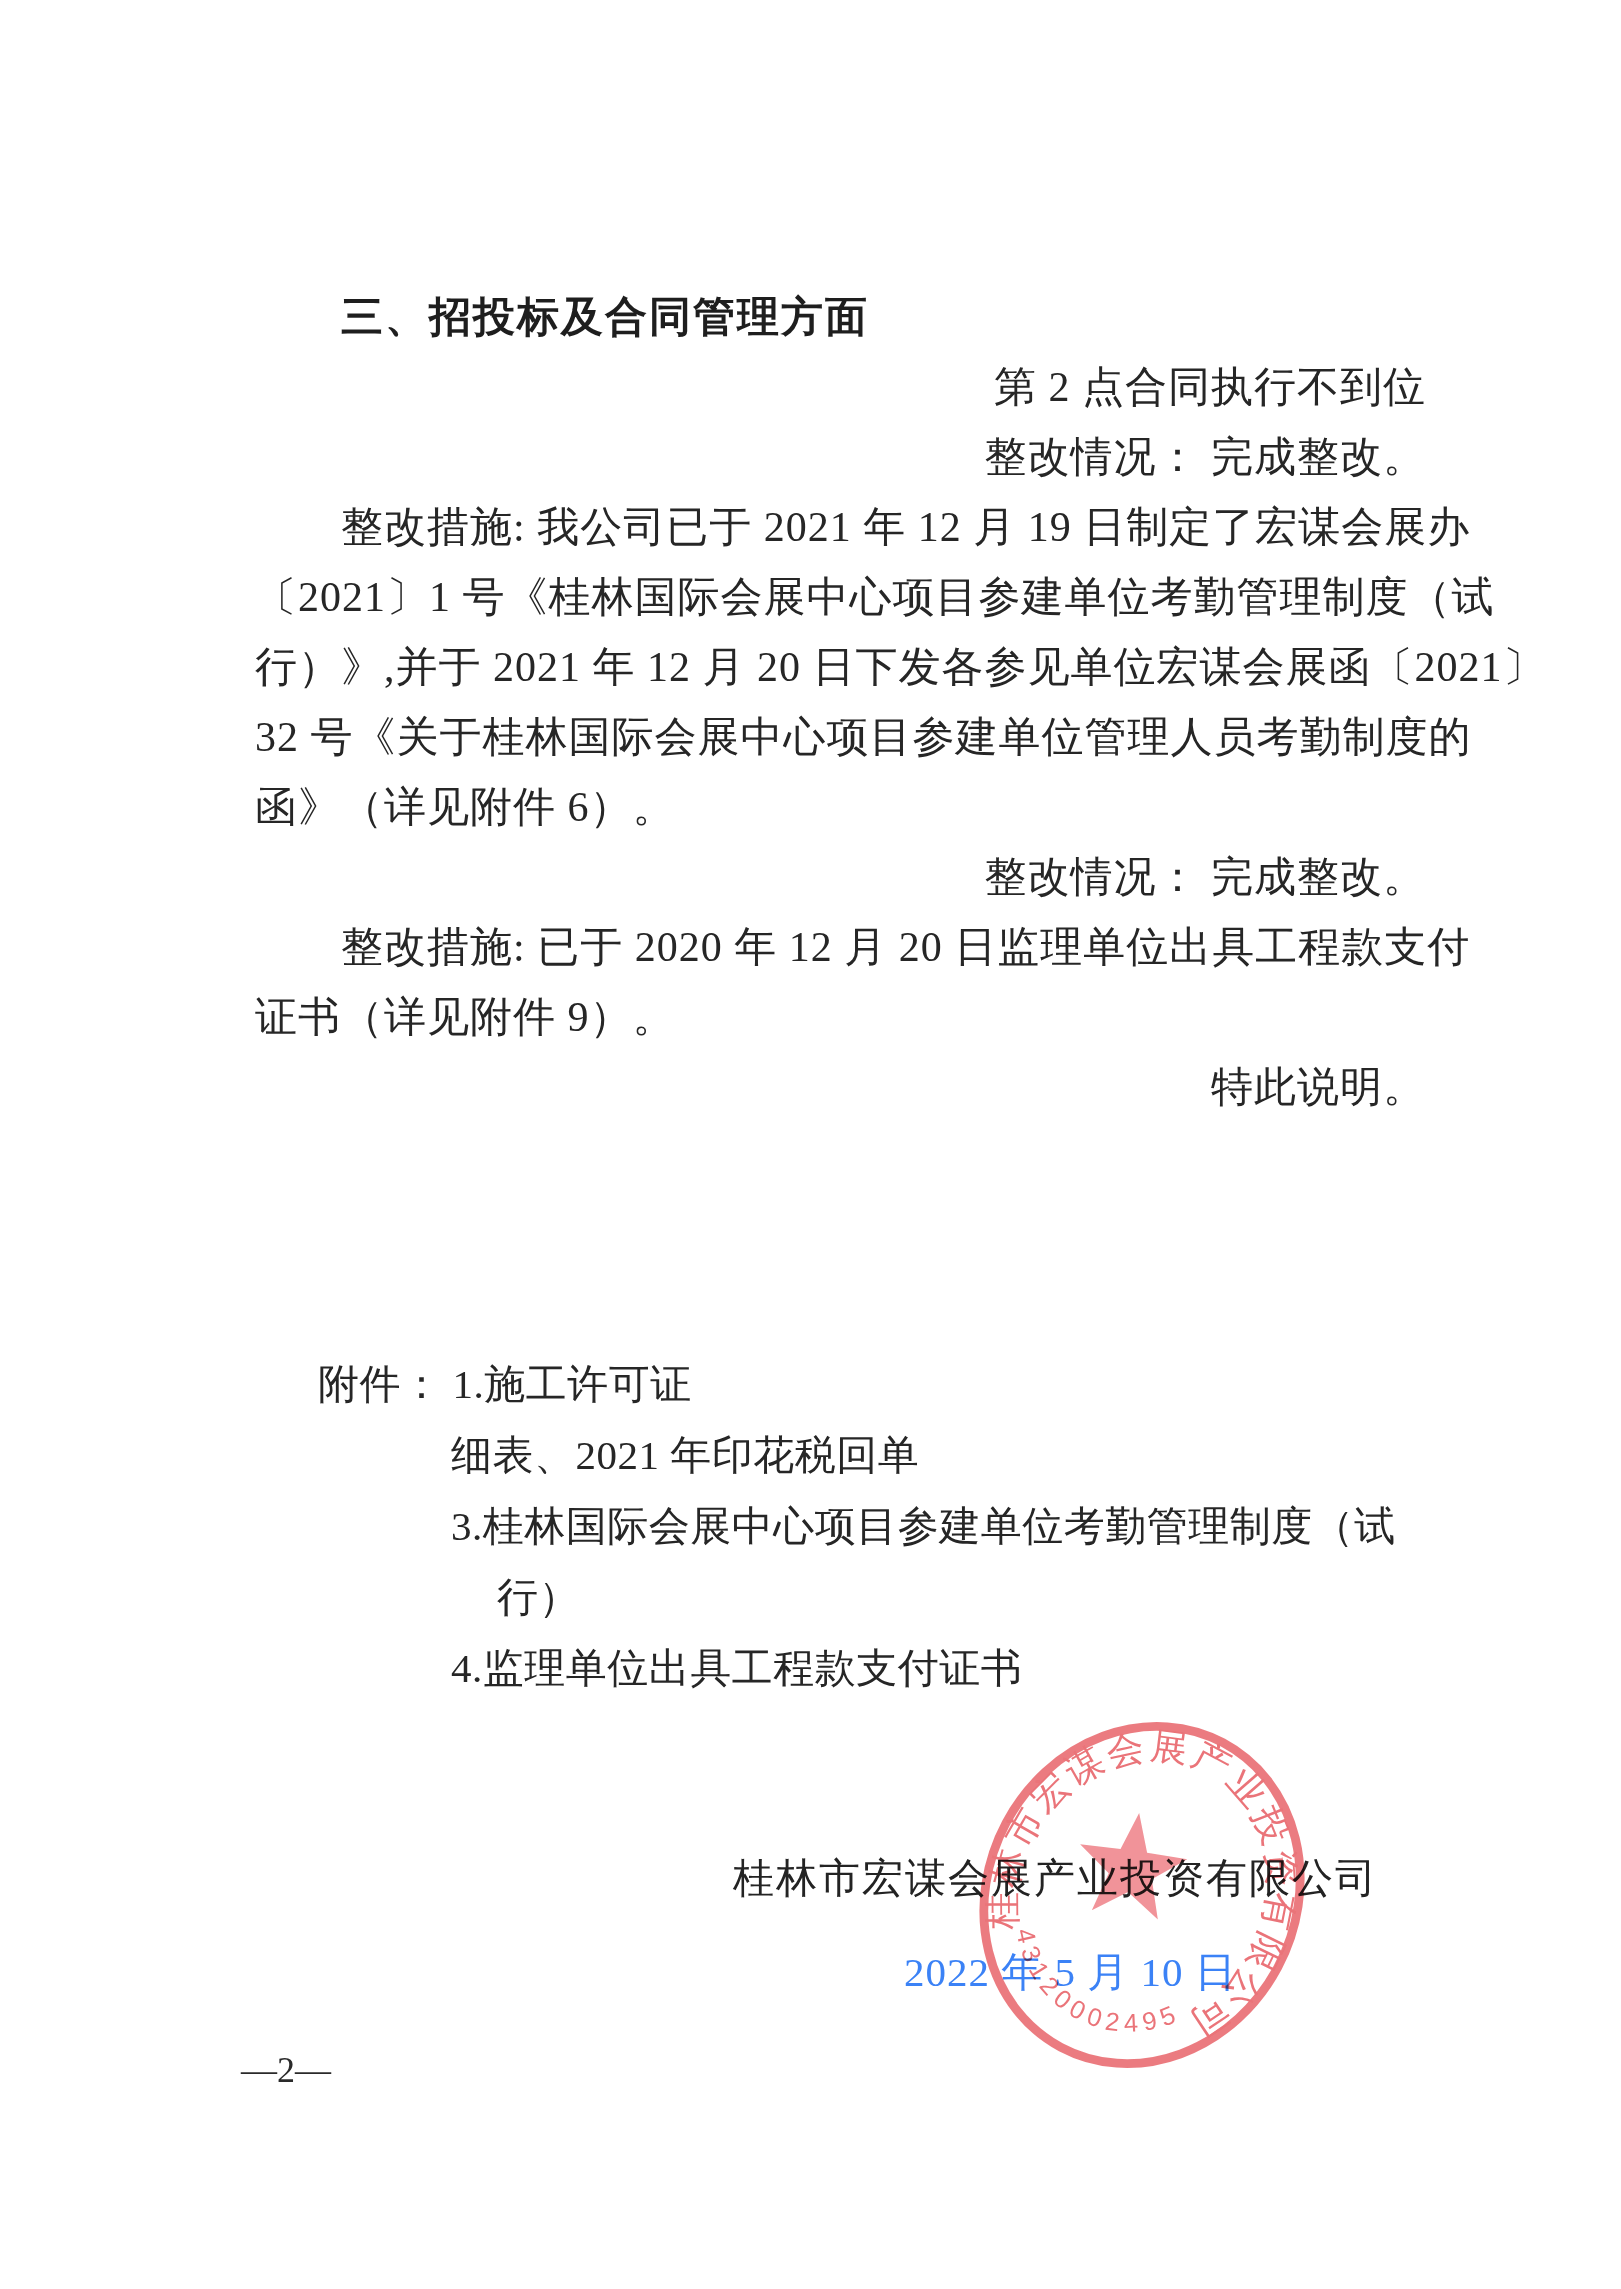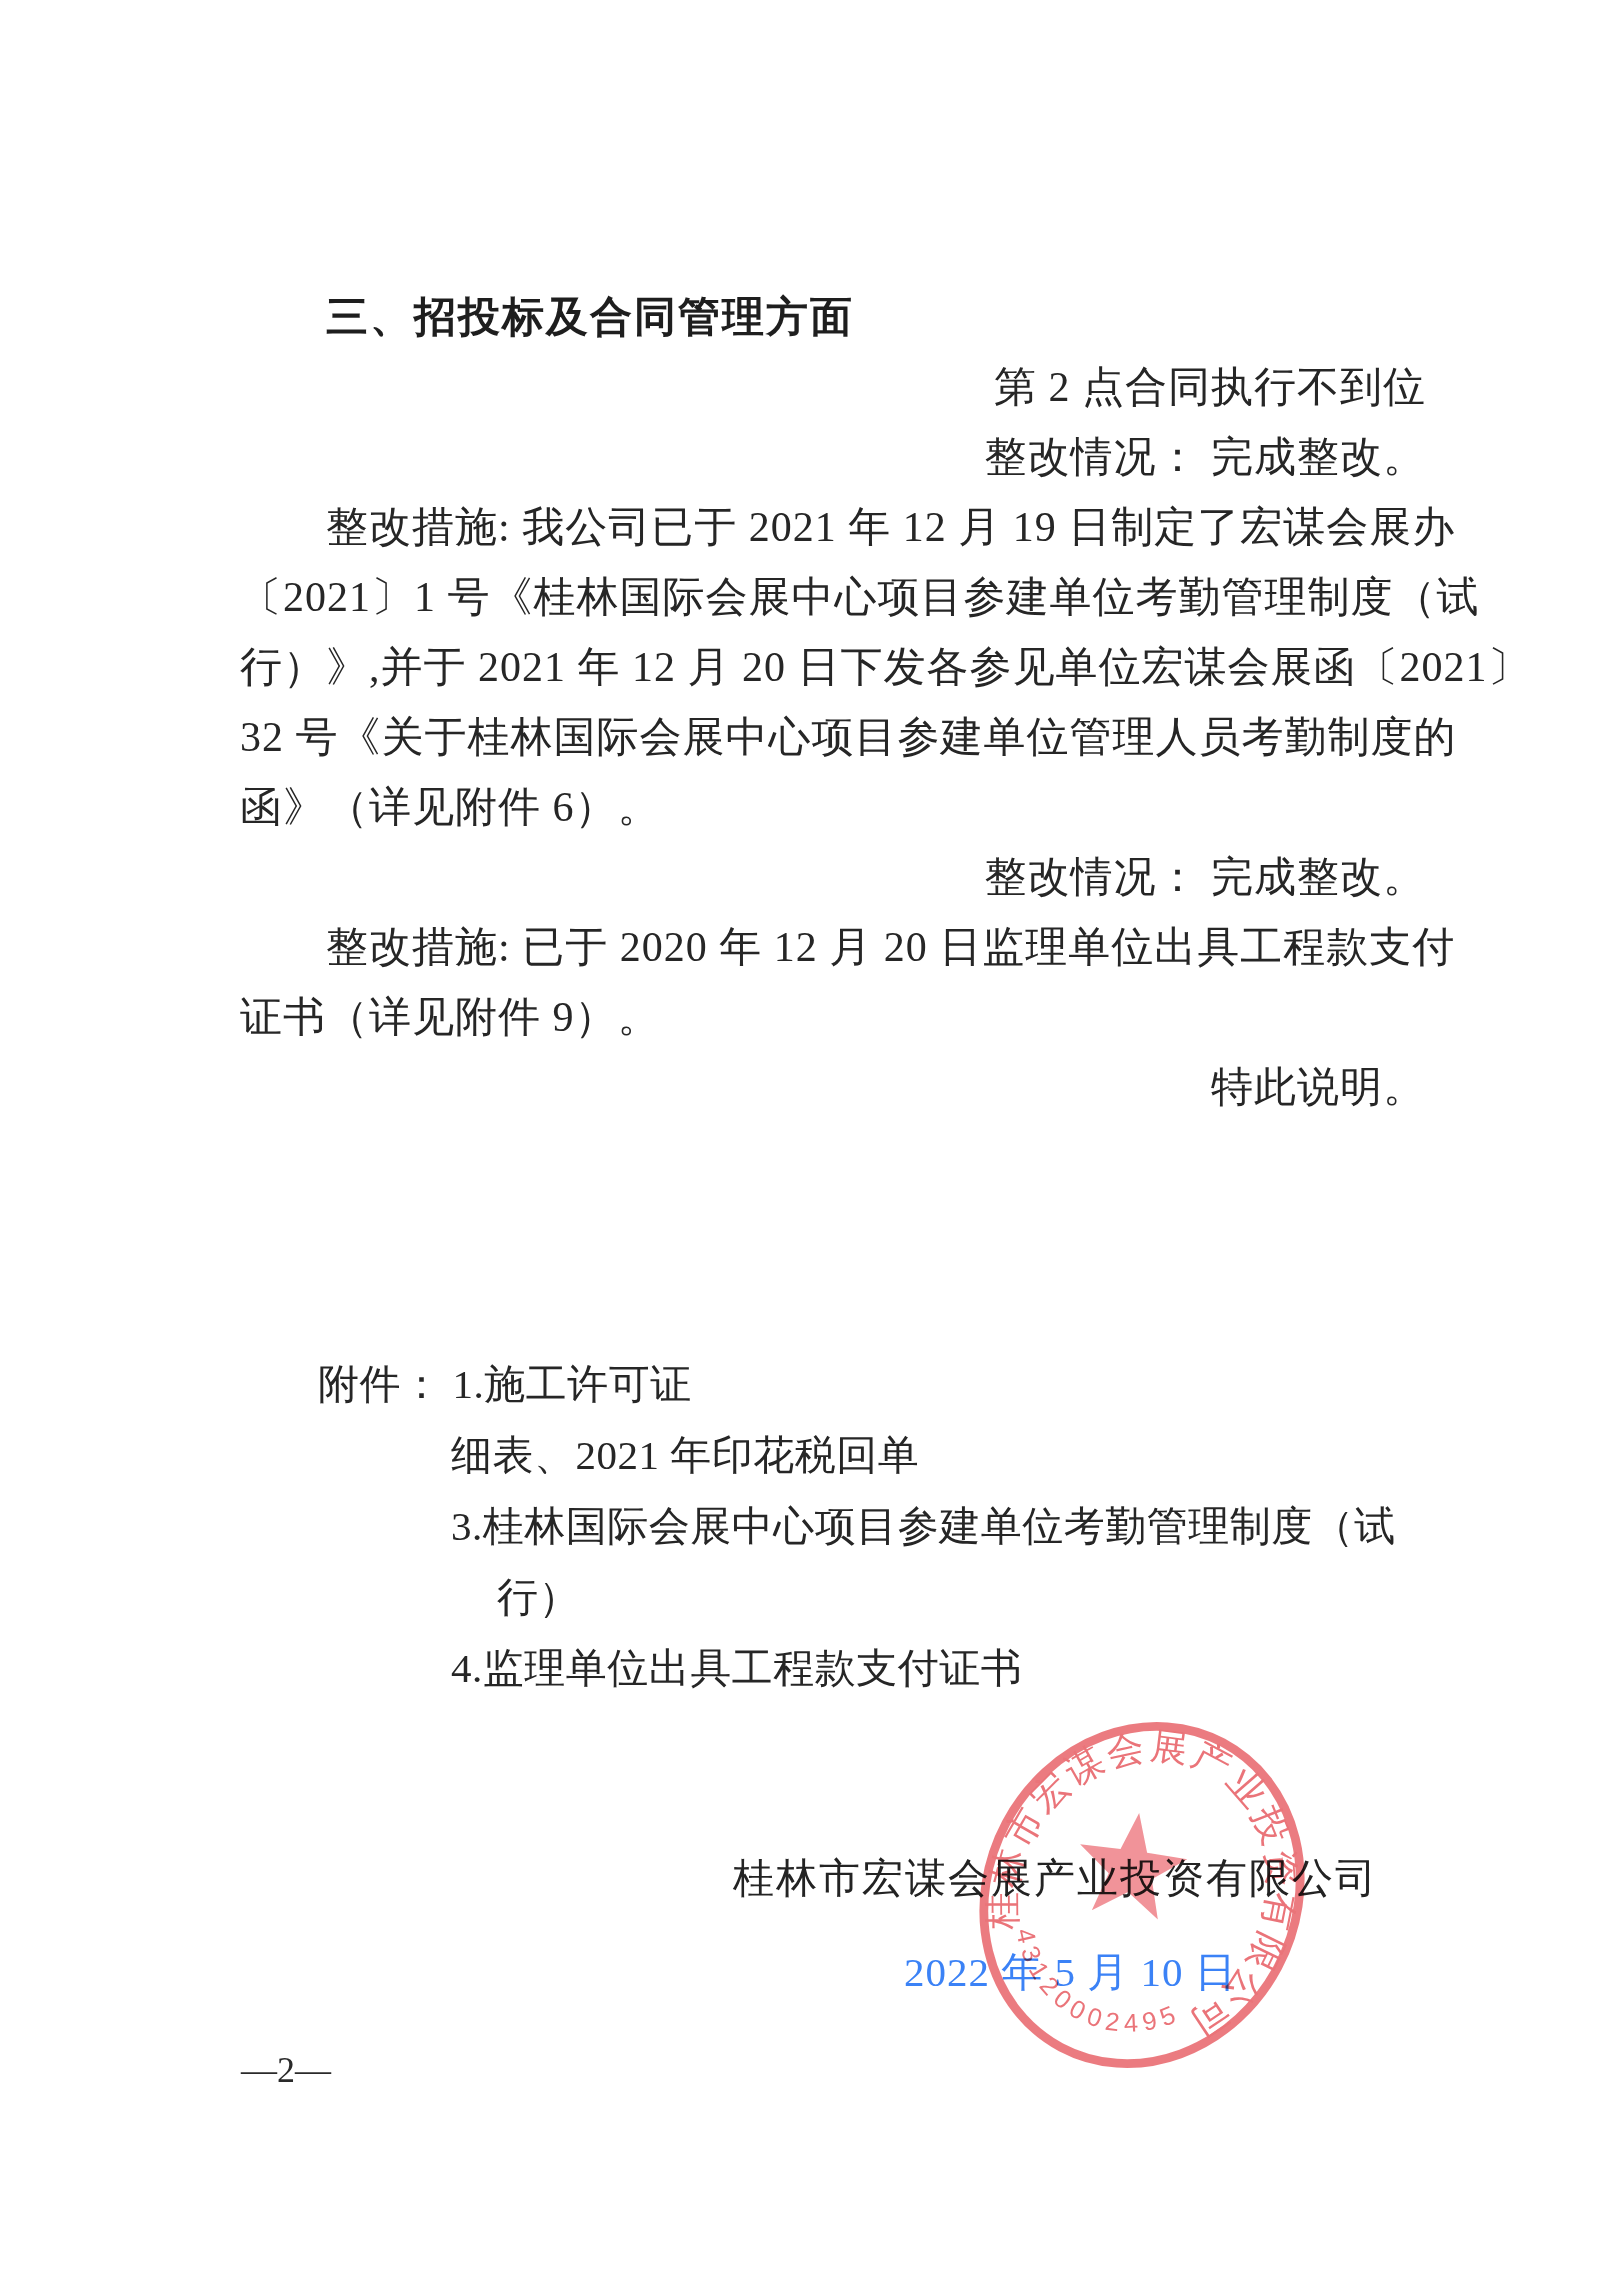--- a/index.html
+++ b/index.html
@@ -9,21 +9,21 @@
     background:#ffffff;
     overflow:hidden;
     font-family:"Liberation Serif","DejaVu Serif",serif;
     color:#262626;
   }
   .body-text{
     position:absolute;left:240px;top:282px;width:1186px;
     font-size:42px;line-height:70px;letter-spacing:1px;
     white-space:nowrap;
   }
-  .line{height:70px;}
+  .line{height:70px;margin-left:15px;}
   .line.indent{padding-left:86px;text-align:right;}
   .line.heading{
     padding-left:86px;
     font-family:"Liberation Sans","DejaVu Sans",sans-serif;
     font-weight:700;color:#1e1e1e;letter-spacing:2px;
   }
   .attachments{
     position:absolute;left:240px;top:1349px;width:1215px;
     font-size:41px;line-height:71px;letter-spacing:0.5px;
     white-space:nowrap;

